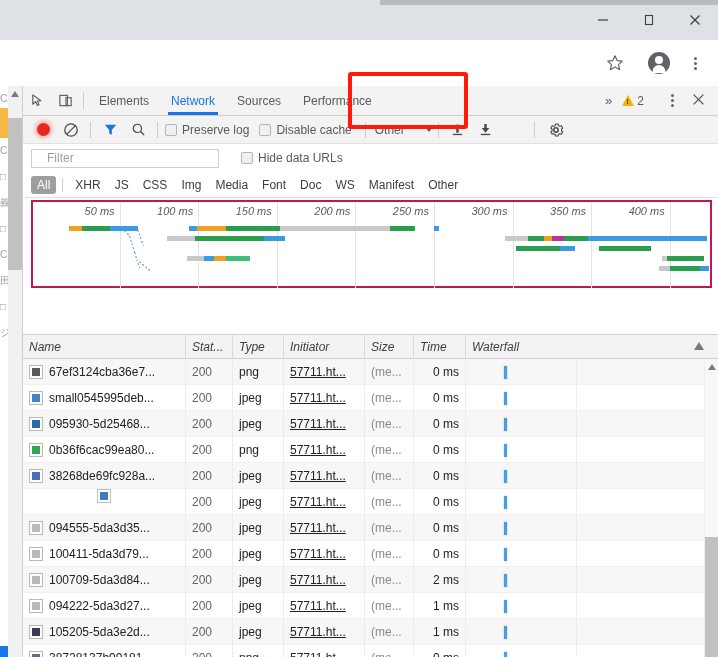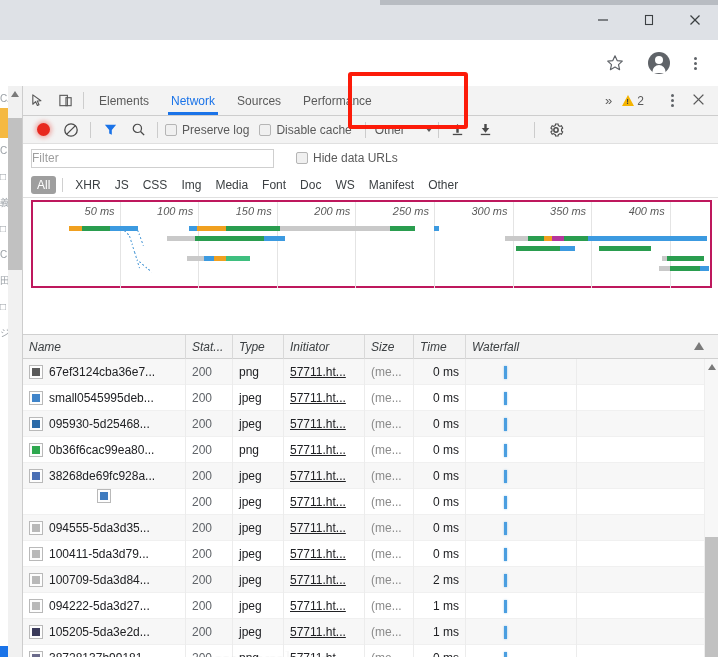--- a/index.html
+++ b/index.html
@@ -172,23 +172,23 @@
     width: 0; height: 0; border-left: 4px solid transparent;
     border-right: 4px solid transparent; border-top: 5px solid #5a5a5a;
   }
 
   
   .filter-row {
     height: 28px; display: flex; align-items: center; padding: 0 8px;
     background: #fff;
   }
   .filter-input {
-    width: 243px; height: 19px; border: 1px solid #cfcfcf; background: #fff;
+    width: 188px; height: 19px; border: 1px solid #cfcfcf; background: #fff;
     font-family: "Liberation Sans", sans-serif; font-size: 12px;
-    padding: 0 0; color: #202124; outline: none;
+    padding: 0 15px; color: #202124; outline: none;
   }
   .filter-input::placeholder { color: #9e9e9e; }
   .hide-urls { margin-left: 20px; }
 
   
   .type-row {
     height: 26px; display: flex; align-items: center; padding: 0 8px;
     border-bottom: 1px solid #e0e0e0; background: #fff; gap: 2px;
   }
   .type-chip {

